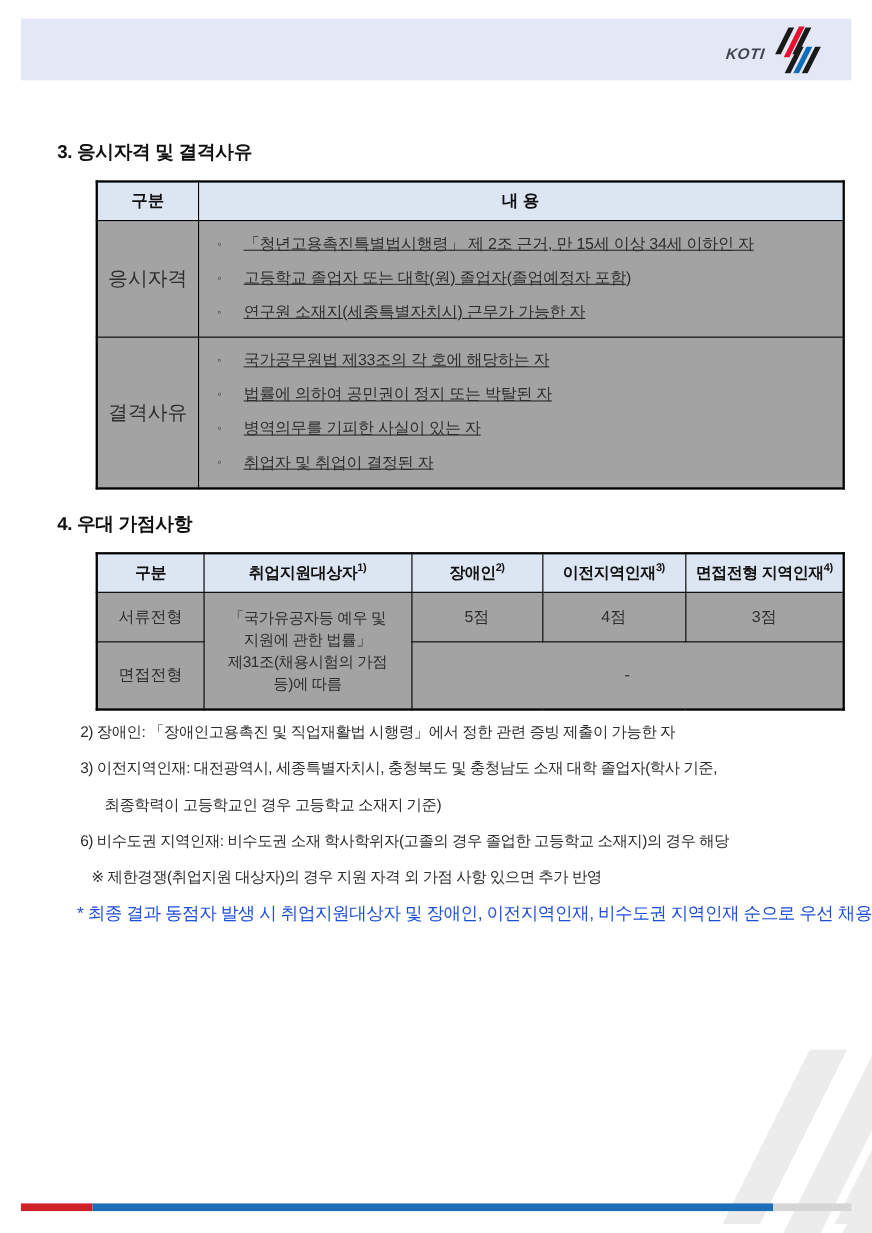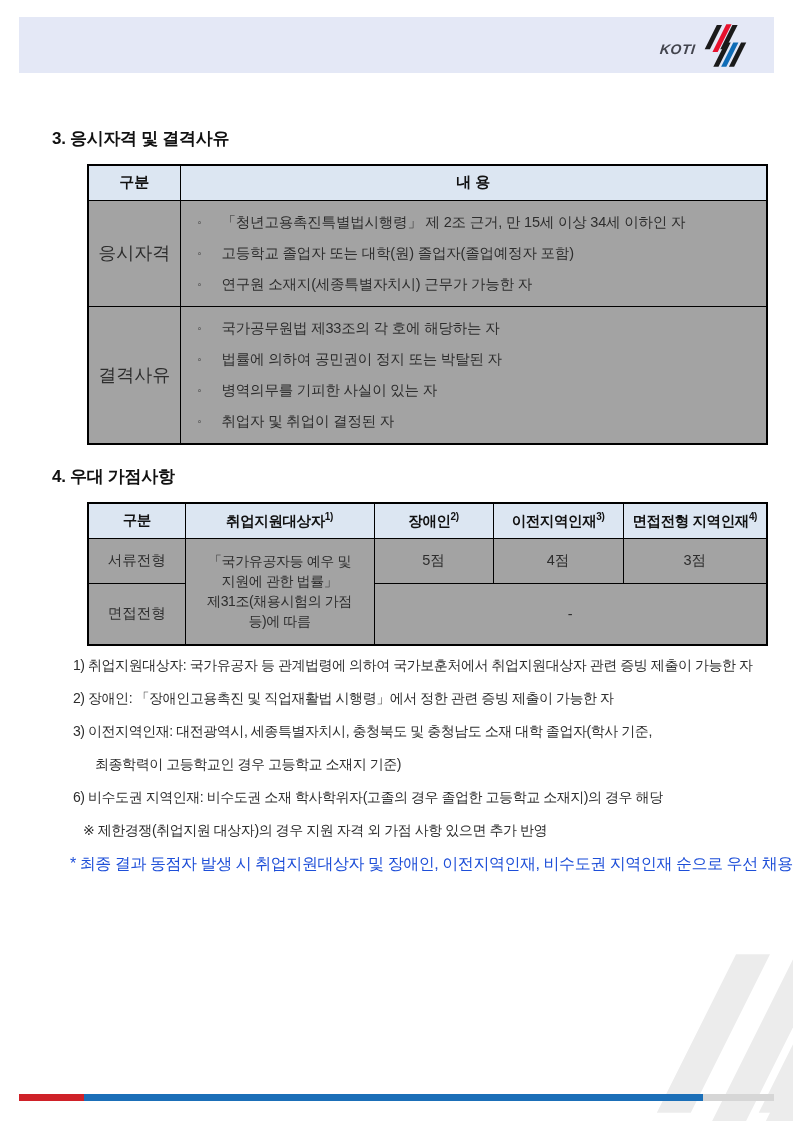--- a/index.html
+++ b/index.html
@@ -36,21 +36,21 @@
   .t2 { top:502px; width:681px; border:2px solid #000; }
   th,td { border:1px solid #000; padding:0; }
   th {
     background:#dce6f2; font-size:15px; font-weight:bold; color:#111; text-align:center;
   }
   .t1 tr.hr { height:35px; }
   .t1 tr.r1 { height:97px; }
   .t1 tr.r2 { height:123px; }
   .rowlabel { text-align:center; font-size:18px; color:#2d2d2d; }
   .content { padding:6px 8px 6px 12px; vertical-align:middle; }
-  .bullet-line { line-height:31px; white-space:nowrap; font-size:14.5px; letter-spacing:-0.2px; }
+  .bullet-line { line-height:31px; white-space:nowrap; font-size:14.5px; letter-spacing:-0.2px;text-decoration:underline; }
   .bullet { display:inline-block; width:24px; padding-left:5px; font-size:11px; vertical-align:1px; color:#2d2d2d; }
 
   .t2 tr.hr { height:35px; }
   .t2 tr.r1 { height:45px; }
   .t2 tr.r2 { height:62px; }
   .t2 th { font-size:14.5px; letter-spacing:-0.4px; }
   .t2 td { text-align:center; font-size:14.5px; vertical-align:middle; }
   .t2 sup { font-size:10px; font-weight:bold; }
   .law div { font-size:14px; line-height:20px; letter-spacing:-0.4px; }
 
@@ -152,21 +152,20 @@
       <td>3점</td>
     </tr>
     <tr class="r2">
       <td class="rowlabel">면접전형</td>
       <td colspan="3">-</td>
     </tr>
   </tbody>
     </table>
 
   <div class="footnotes">
-    <div class="fn">1) 취업지원대상자: 국가유공자 등 관계법령에 의하여 국가보훈처에서 취업지원대상자 관련 증빙 제출이 가능한 자</div>
     <div class="fn">2) 장애인: 「장애인고용촉진 및 직업재활법 시행령」에서 정한 관련 증빙 제출이 가능한 자</div>
     <div class="fn">3) 이전지역인재: 대전광역시, 세종특별자치시, 충청북도 및 충청남도 소재 대학 졸업자(학사 기준,</div>
     <div class="fn fn-cont">최종학력이 고등학교인 경우 고등학교 소재지 기준)</div>
     <div class="fn">6) 비수도권 지역인재: 비수도권 소재 학사학위자(고졸의 경우 졸업한 고등학교 소재지)의 경우 해당</div>
     <div class="fn fn-note">※ 제한경쟁(취업지원 대상자)의 경우 지원 자격 외 가점 사항 있으면 추가 반영</div>
     <div class="fn fn-star">* 최종 결과 동점자 발생 시 취업지원대상자 및 장애인, 이전지역인재, 비수도권 지역인재 순으로 우선 채용</div>
   </div>
 
   <svg class="watermark" width="340" height="283" viewBox="0 0 60 50">
     <polygon points="10,30 16,30 30,2 24,2" fill="#ececec"></polygon>

